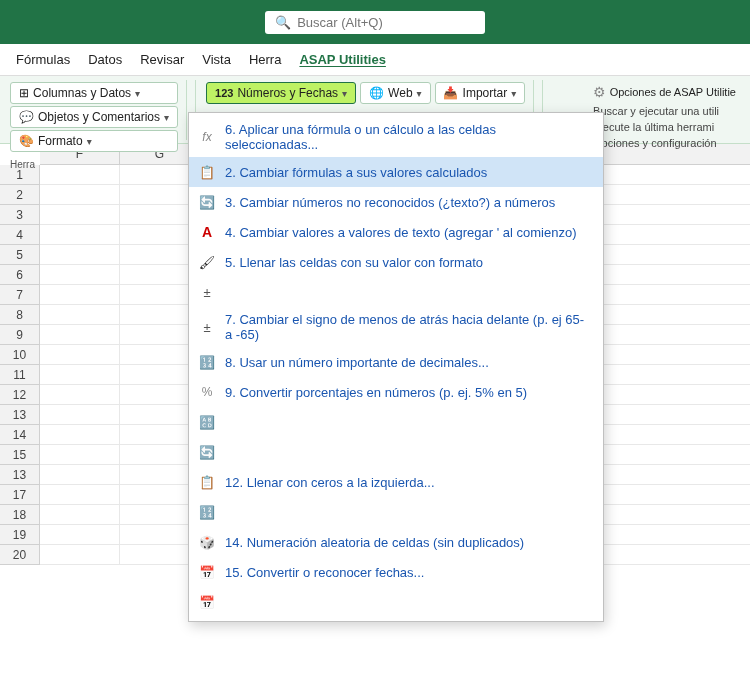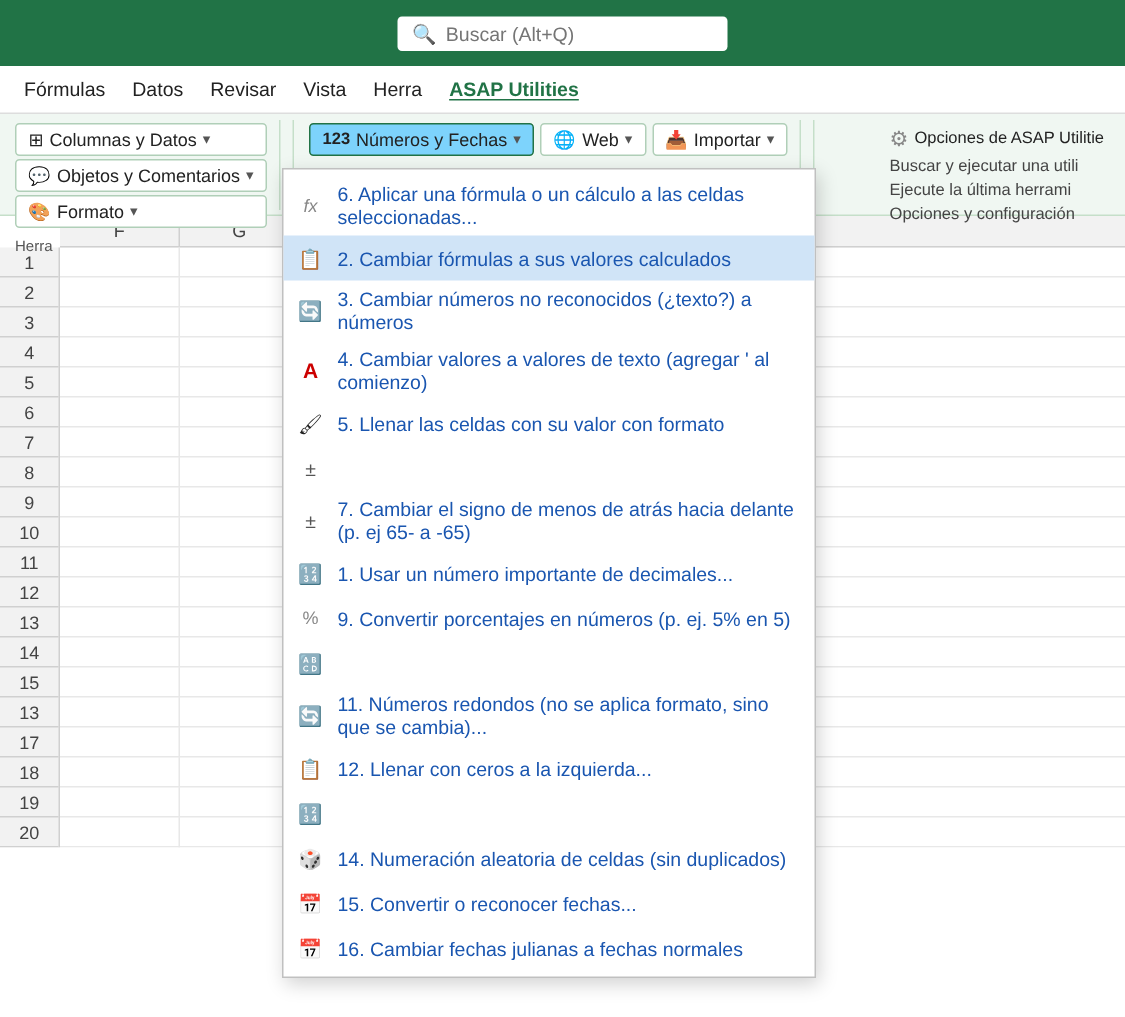--- a/index.html
+++ b/index.html
@@ -96,39 +96,39 @@
       padding: 3px 8px;
       border: 1px solid #b0cfb8;
       background: #fff;
       border-radius: 3px;
       cursor: pointer;
       font-size: 12px;
       color: #222;
       white-space: nowrap;
     }
     .ribbon-btn.active-btn {
-      background: #7dd3fc;
+      background: #bef264;
       border-color: #217346;
     }
     .ribbon-btn .chevron {
       font-size: 10px;
       color: #555;
     }
     .ribbon-label {
       font-size: 10px;
       color: #555;
       margin-top: 7px;
     }
 
     
     .dropdown-overlay {
       position: absolute;
       top: 112px;
       left: 188px;
-      width: 356px;
+      width: 416px;
       background: #fff;
       border: 1px solid #c0c0c0;
       box-shadow: 2px 4px 12px rgba(0,0,0,0.18);
       z-index: 100;
       padding: 4px 0;
     }
     .dropdown-item {
       display: flex;
       align-items: center;
       padding: 5px 12px 5px 8px;
@@ -362,38 +362,37 @@
     <div class="dropdown-item">
     <span class="item-icon">
         <span style="font-size:13px;color:#555;">±</span>
       </span>
     <span class="item-text">7. Cambiar el signo de menos de atrás hacia delante (p. ej 65- a -65)</span>
   </div>
     <div class="dropdown-item">
     <span class="item-icon">
         <span style="font-size:13px;">🔢</span>
       </span>
-    <span class="item-text">1. Usar un número importante de decimales...</span>
+    <span class="item-text">8. Usar un número importante de decimales...</span>
   </div>
     <div class="dropdown-item">
     <span class="item-icon">
         <span style="font-size:12px;color:#888;">%</span>
       </span>
     <span class="item-text">9. Convertir porcentajes en números (p. ej. 5% en 5)</span>
   </div>
     <div class="dropdown-item">
     <span class="item-icon">
         <span style="font-size:13px;">🔠</span>
       </span>
   </div>
     <div class="dropdown-item">
     <span class="item-icon">
         <span style="font-size:13px;">🔄</span>
       </span>
-    <span class="item-text">11. Números redondos (no se aplica formato, sino que se cambia)...</span>
   </div>
     <div class="dropdown-item">
     <span class="item-icon">
         <span style="font-size:13px;">📋</span>
       </span>
     <span class="item-text">12. Llenar con ceros a la izquierda...</span>
   </div>
     <div class="dropdown-item">
     <span class="item-icon">
         <span style="font-size:13px;">🔢</span>
@@ -408,21 +407,20 @@
     <div class="dropdown-item">
     <span class="item-icon">
         <span style="font-size:13px;">📅</span>
       </span>
     <span class="item-text">15. Convertir o reconocer fechas...</span>
   </div>
     <div class="dropdown-item">
     <span class="item-icon">
         <span style="font-size:13px;">📅</span>
       </span>
-    <span class="item-text">16. Cambiar fechas julianas a fechas normales</span>
   </div>
   </div>
 
 <div style="display:flex;flex:1;overflow:hidden;background:#fff;">
 
   <div style="display:flex;flex-direction:column;flex:1;">
     <div class="col-headers">
       <div class="col-header">F</div>
       <div class="col-header">G</div>
       <div class="col-header" style="width:160px;"></div>

